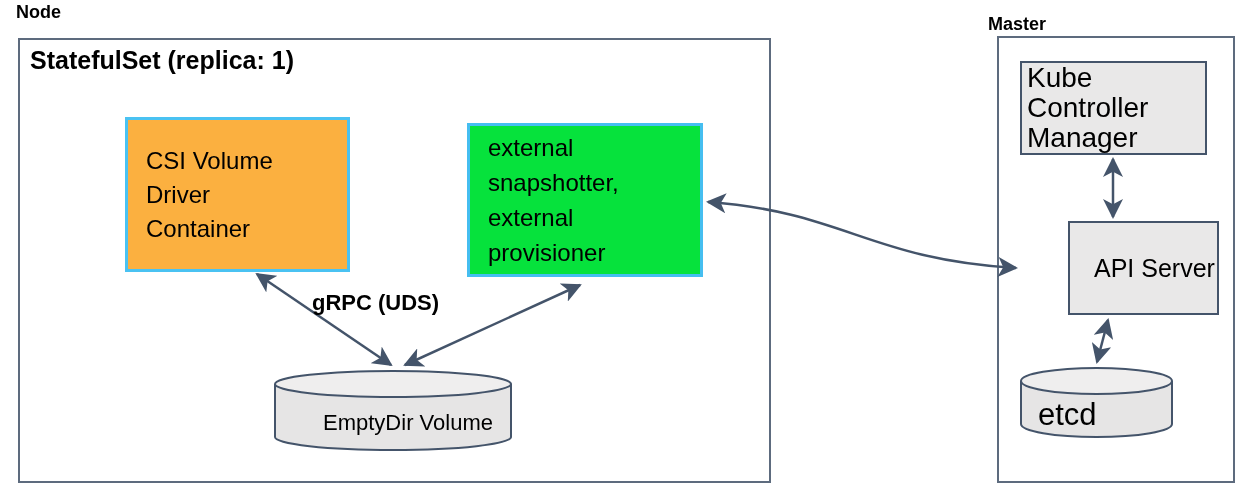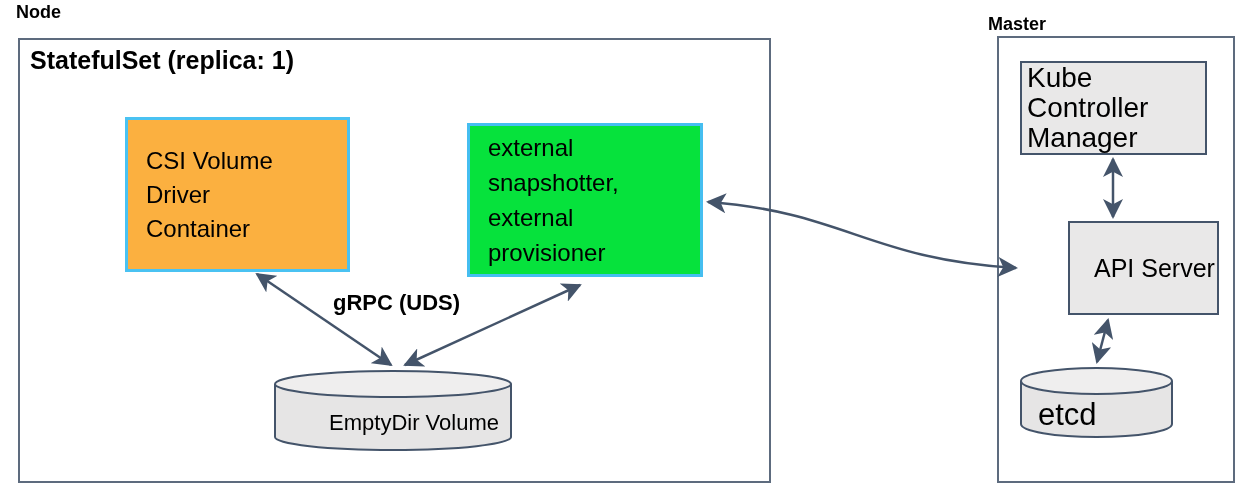--- a/index.html
+++ b/index.html
@@ -142,17 +142,17 @@
       <ellipse class="cyl-top" cx="1096.5" cy="381" rx="75.5" ry="13"></ellipse>
     </g>
 
     <path class="conn" d="M257,274 L391,365" marker-start="url(#ah)" marker-end="url(#ah)"></path>
     <path class="conn" d="M580,285 L405,365" marker-start="url(#ah)" marker-end="url(#ah)"></path>
     <path class="conn" d="M708,202 C845,212 868,259 1016,268" marker-start="url(#ah)" marker-end="url(#ah)"></path>
     <path class="conn" d="M1113,159 L1113,217" marker-start="url(#ah)" marker-end="url(#ah)"></path>
     <path class="conn" d="M1108,320 L1097,362" marker-start="url(#ah)" marker-end="url(#ah)"></path>
   </svg>
 
-  <div class="abs grpc-label" style="left:333px; top:290px;">gRPC (UDS)</div>
-  <div class="abs emptydir-label" style="left:259px; top:410px; width:240px;text-align:right;">EmptyDir Volume</div>
+  <div class="abs grpc-label" style="left:312px; top:290px;">gRPC (UDS)</div>
+  <div class="abs emptydir-label" style="left:288px; top:410px; width:240px;">EmptyDir Volume</div>
   <div class="abs etcd-label" style="left:1038px; top:397px;">etcd</div>
 
 </div>
 
 </body></html>

